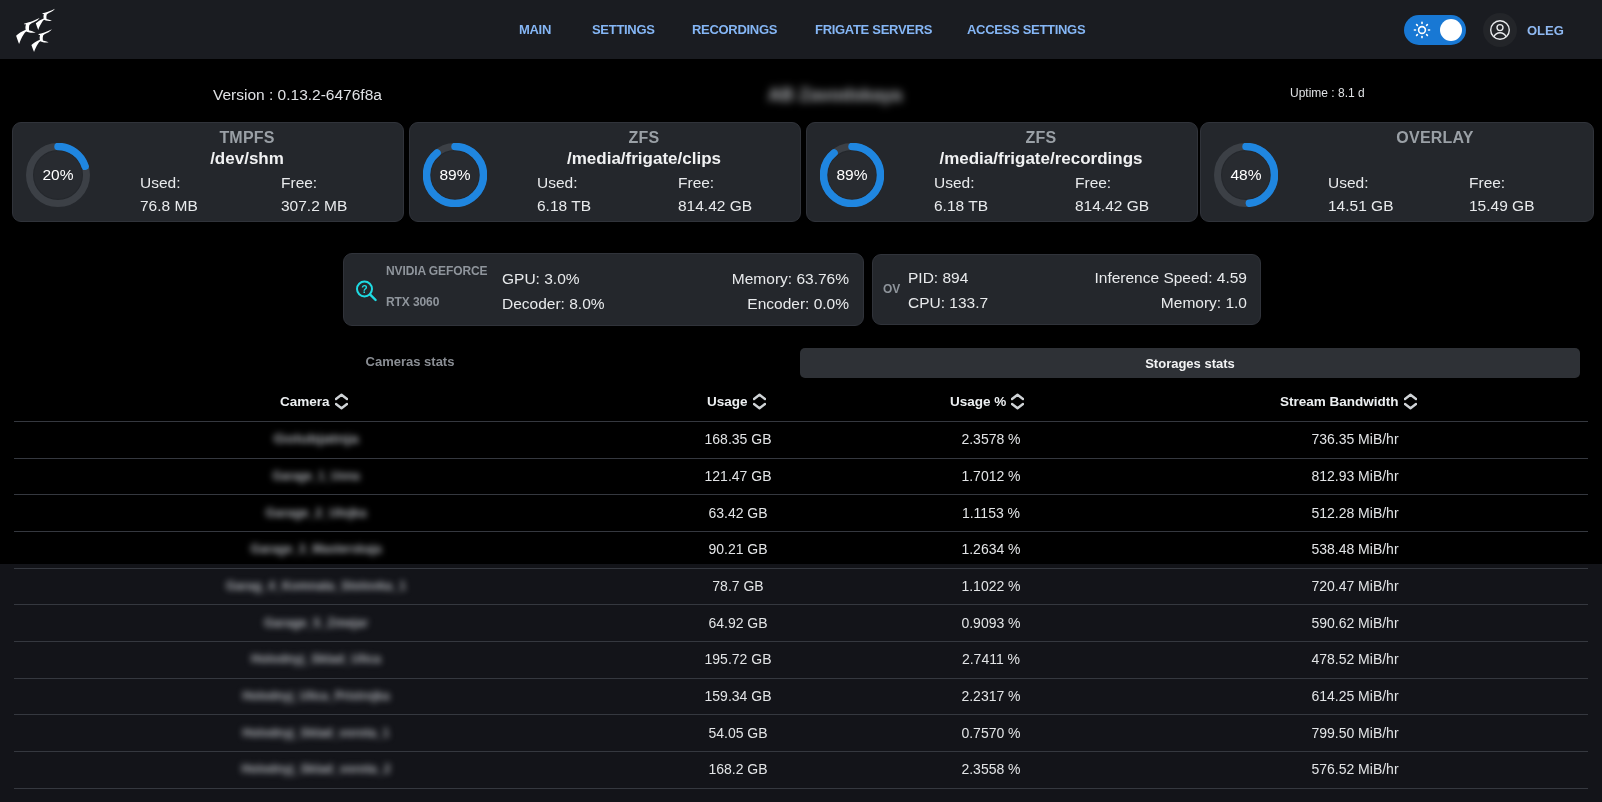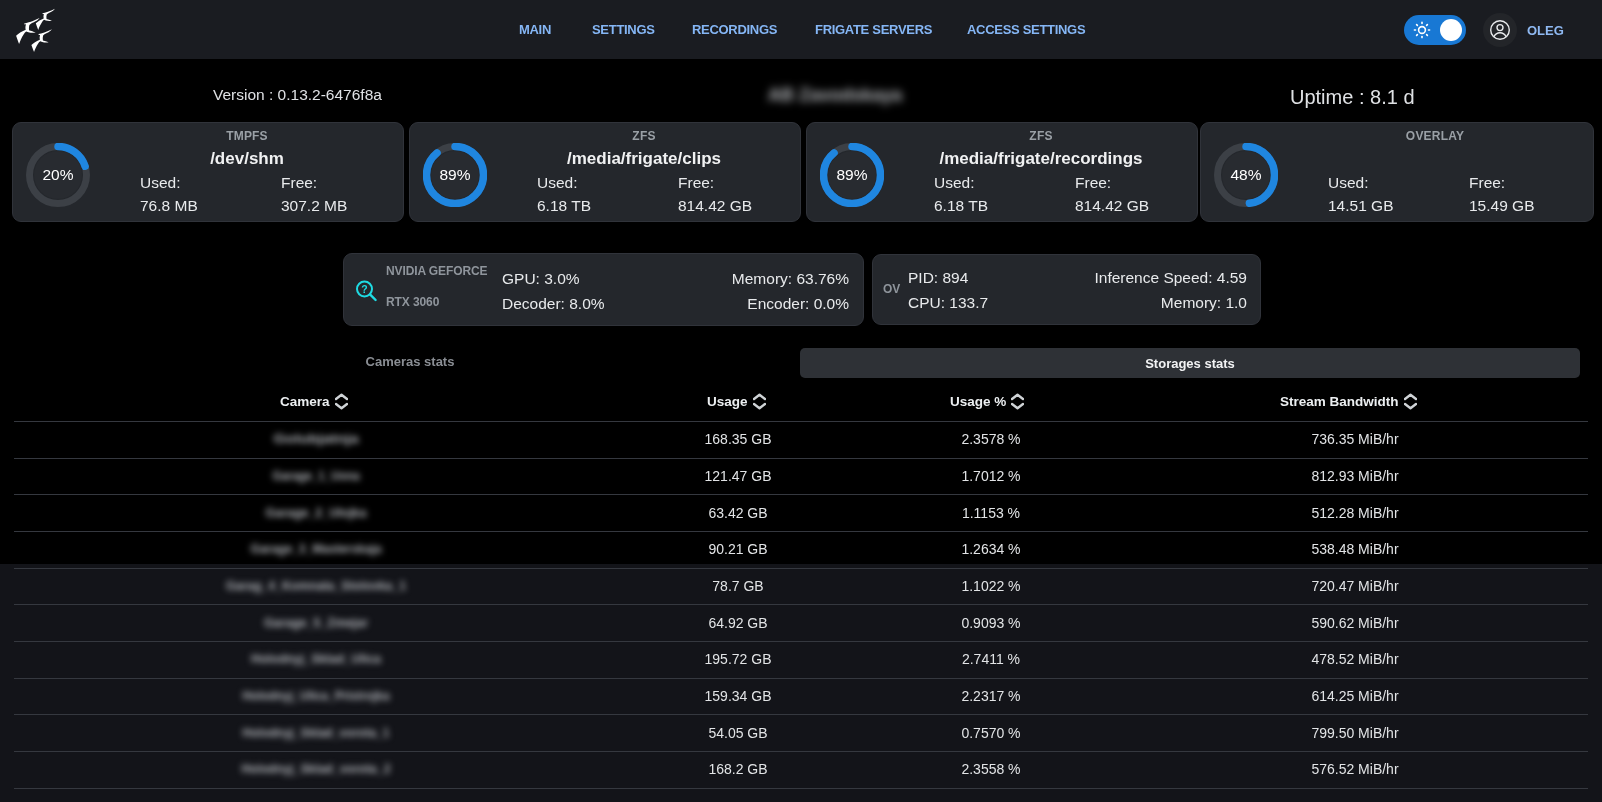--- a/index.html
+++ b/index.html
@@ -10,21 +10,21 @@
 #toggle { position:absolute; left:1404px; top:15px; width:62px; height:30px; background:#1878d4; border-radius:15px; }
 #knob { position:absolute; right:4px; top:4px; width:22px; height:22px; background:#fff; border-radius:50%; }
 #avatarbtn { position:absolute; left:1483px; top:13px; width:34px; height:34px; background:#232529; border-radius:50%; }
 #oleg { position:absolute; left:1527px; top:23px; font-size:13px; color:#8fb9f2; font-weight:bold; }
 .subtext { position:absolute; font-size:15.5px; color:#dfe1e4; white-space:nowrap; }
 #servername { position:absolute; top:85px; left:763px; width:144px; text-align:center; font-size:18px; font-weight:bold; color:#b5b8bc; filter:blur(4px); white-space:nowrap; }
 .card { position:absolute; background:#24272c; border:1px solid #30333a; border-radius:9px; }
 .scard { top:122px; width:392px; height:100px; }
 .donut { position:absolute; left:13px; top:20px; width:64px; height:64px; }
 .pct { position:absolute; left:13px; top:20px; width:64px; height:64px; text-align:center; line-height:64px; font-size:15.5px; color:#fff; }
-.ctitle { position:absolute; left:83px; top:6px; width:302px; text-align:center; font-size:12px; font-weight:bold; color:#9aa0a6; letter-spacing:0.2px; }
+.ctitle { position:absolute; left:83px; top:6px; width:302px; text-align:center; font-size:16px; font-weight:bold; color:#9aa0a6; letter-spacing:0.2px; }
 .cpath  { position:absolute; left:83px; top:26px; width:302px; text-align:center; font-size:17px; font-weight:bold; color:#f0f1f2; }
 .lab-used { position:absolute; left:127px; top:51px; font-size:15.5px; color:#e8eaec; }
 .lab-free { position:absolute; left:268px; top:51px; font-size:15.5px; color:#e8eaec; }
 .val-used { position:absolute; left:127px; top:74px; font-size:15.5px; color:#e8eaec; white-space:nowrap; }
 .val-free { position:absolute; left:268px; top:74px; font-size:15.5px; color:#e8eaec; white-space:nowrap; }
 #gpucard { left:343px; top:253px; width:521px; height:73px; }
 #ovcard  { left:872px; top:254px; width:389px; height:71px; }
 .glabel { position:absolute; font-size:12px; font-weight:bold; color:#8f959c; white-space:nowrap; letter-spacing:-0.1px; }
 .gstat { position:absolute; font-size:15.5px; color:#e8eaec; white-space:nowrap; }
 #tab-left { position:absolute; left:20px; top:347px; width:780px; height:30px; text-align:center; line-height:30px; font-size:13px; font-weight:bold; color:#8a8e94; }
@@ -76,21 +76,21 @@
         <circle cx="11" cy="11" r="9.3"></circle>
         <circle cx="11" cy="8.6" r="3"></circle>
         <path d="M4.9 17.8 C6.1 15.1 8.4 13.7 11 13.7 C13.6 13.7 15.9 15.1 17.1 17.8"></path>
       </svg>
     </div>
     <div id="oleg">OLEG</div>
   </div>
 
   <div class="subtext" style="left:213px; top:86px">Version : 0.13.2-6476f8a</div>
   <div id="servername">AB Zavodskaya</div>
-  <div class="subtext" style="left:1290px; top:86px; font-size:20px">Uptime : 8.1 d</div>
+  <div class="subtext" style="left:1290px; top:86px; font-size:12px">Uptime : 8.1 d</div>
   <div class="card scard" style="left:12px; width:392px">
     <svg class="donut" viewBox="0 0 64 64">
       <circle cx="32" cy="32" r="24" fill="#282b30"></circle>
       <circle cx="32" cy="32" r="28.5" fill="none" stroke="#3c4046" stroke-width="7"></circle>
       <circle cx="32" cy="32" r="28.5" fill="none" stroke="#1f86e0" stroke-width="7.5" stroke-linecap="round" stroke-dasharray="35.81 143.26" transform="rotate(-90 32 32)"></circle>
     </svg>
     <div class="pct">20%</div>
     <div class="ctitle">TMPFS</div>
     <div class="cpath">/dev/shm</div>
     <div class="lab-used">Used:</div>

